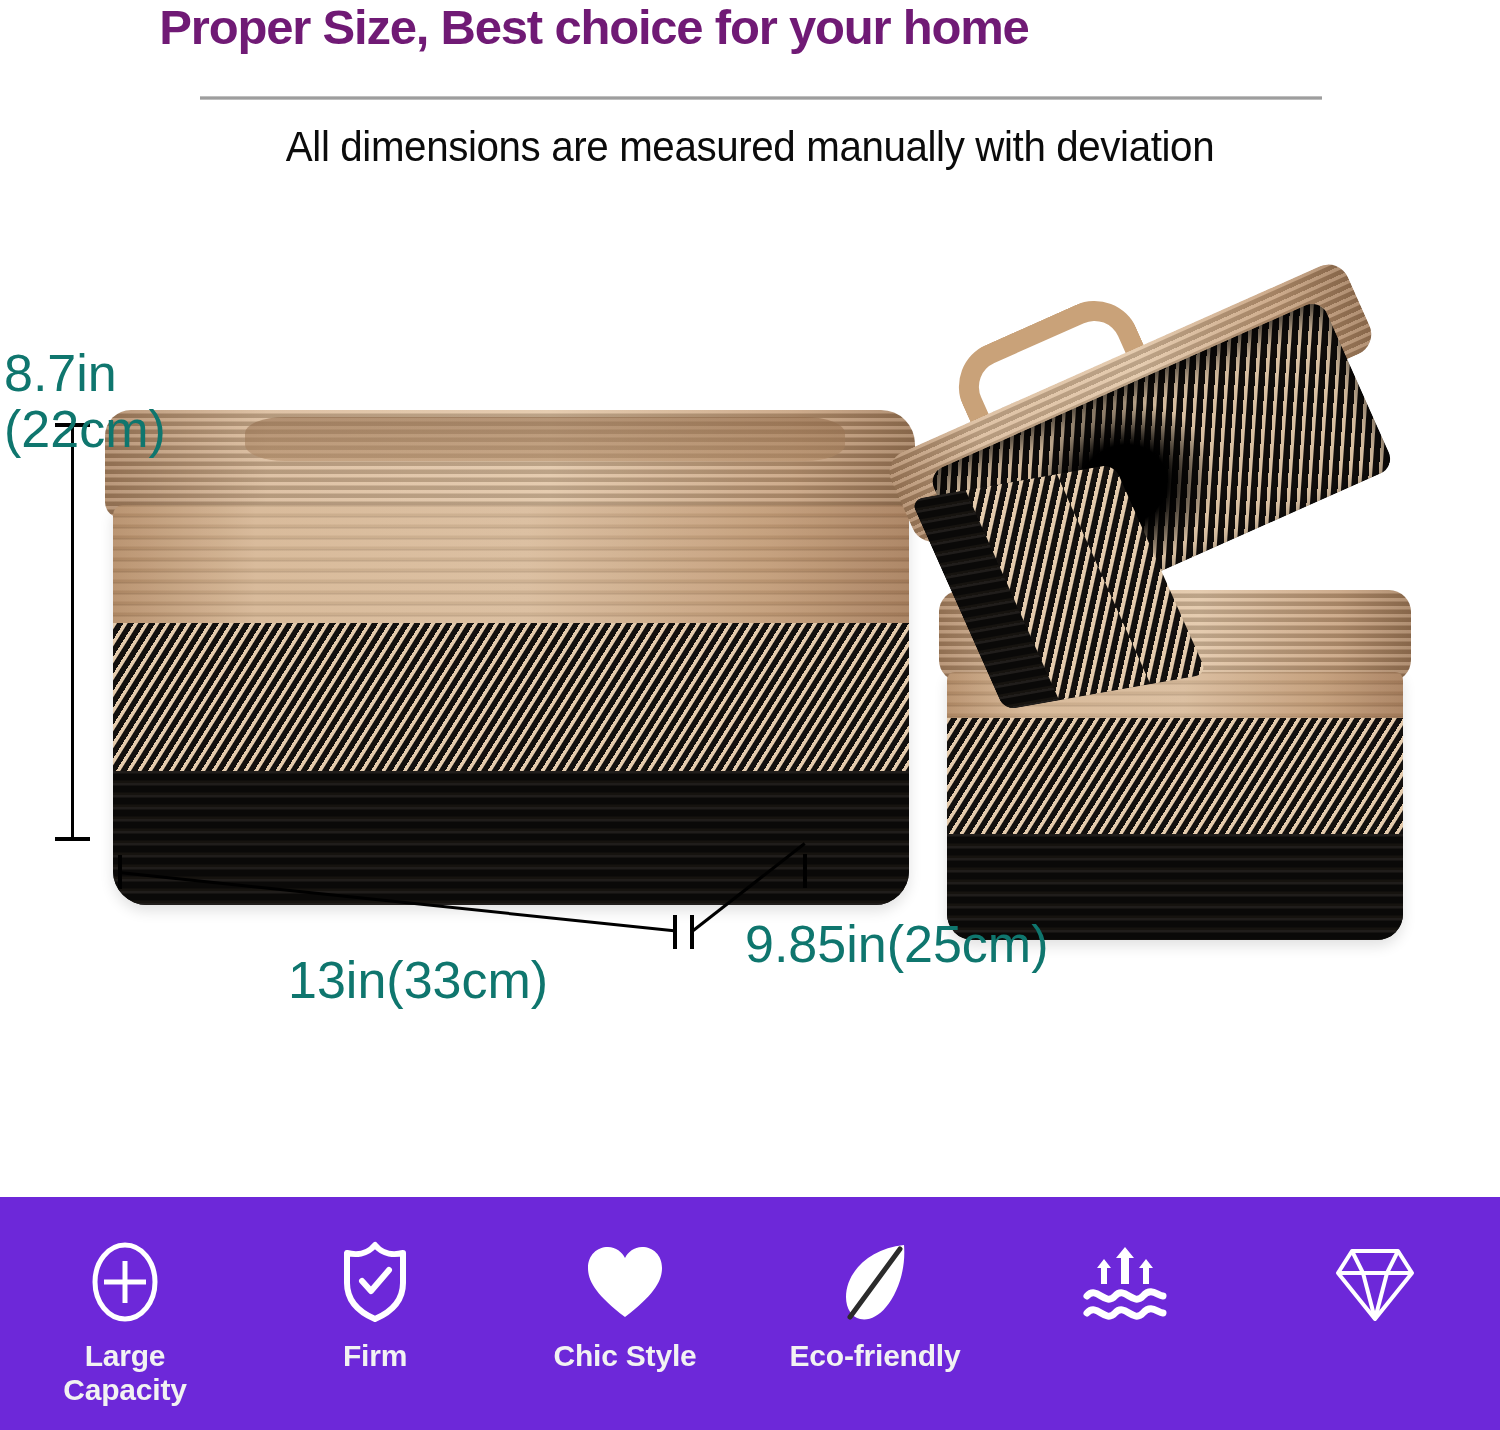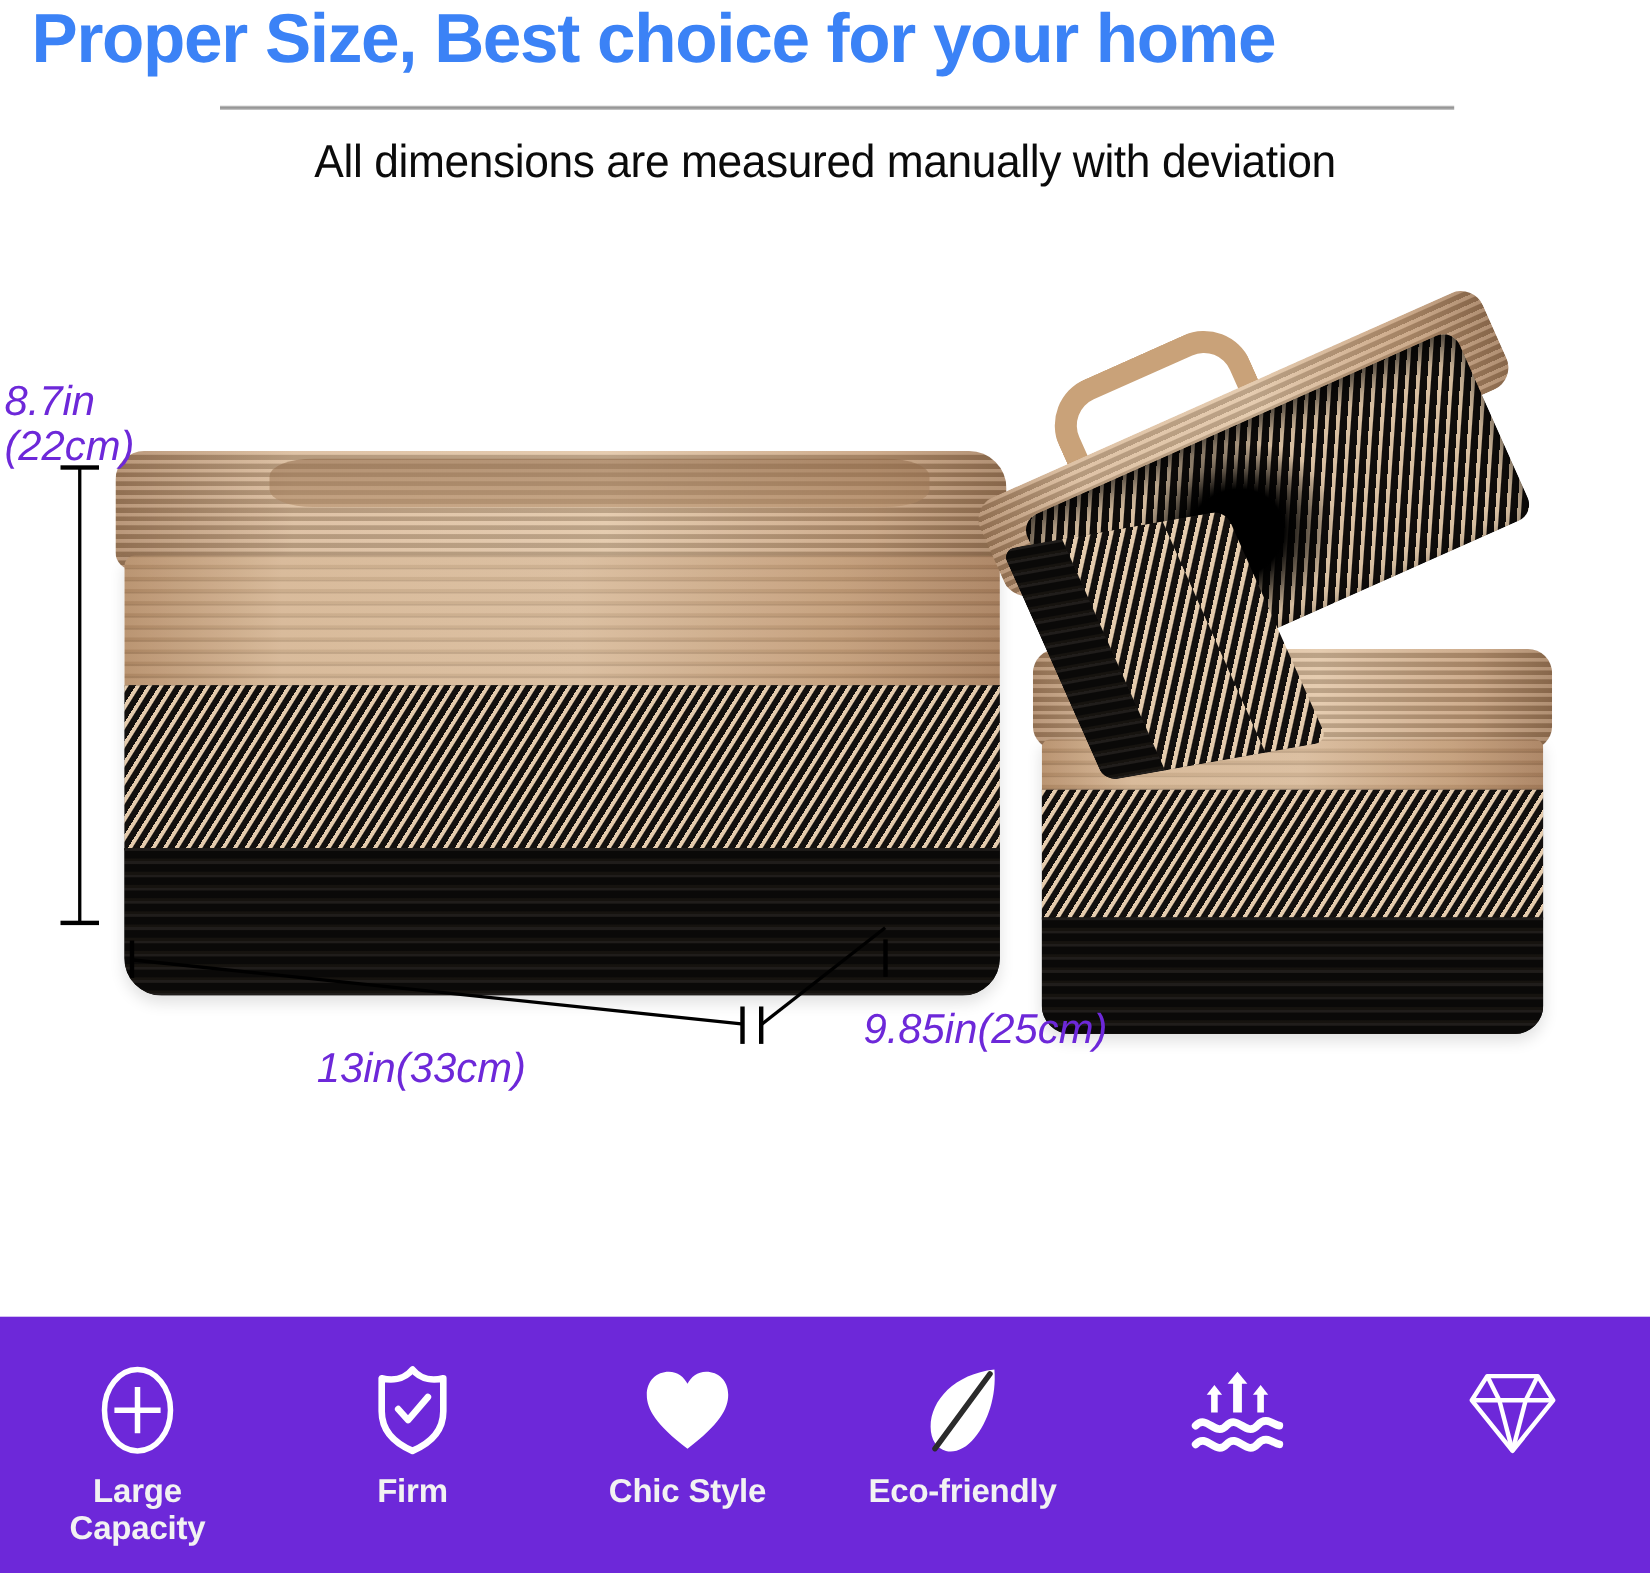--- a/index.html
+++ b/index.html
@@ -8,41 +8,41 @@
     background:#ffffff;
     font-family:"Liberation Sans", sans-serif;
     overflow:hidden;position:relative;
   }
   .stage{position:absolute;inset:0;width:1500px;height:1430px;}
 
   
   .title{
     position:absolute;left:0;top:2px;width:1188px;
     text-align:center;
-    font-size:63px;font-weight:bold;color:#3b82f6;
+    font-size:49px;font-weight:bold;color:#701a75;
     letter-spacing:-1.2px;line-height:1.05;
     white-space:nowrap;
   }
   .divider{
     position:absolute;left:200px;top:96px;width:1122px;height:4px;
     background:linear-gradient(to bottom,#cfcfcf,#8d8d8d,#cfcfcf);
   }
   .subtitle{
     position:absolute;left:0;top:123px;width:1500px;
     text-align:center;
     font-size:42px;font-weight:400;color:#0b0b0b;
     letter-spacing:-0.4px;white-space:nowrap;
     transform:scaleX(0.96);transform-origin:center top;
   }
 
   
-  .dim-text{position:absolute;color:#6d28d9;font-size:38px;line-height:1.08;white-space:nowrap;font-style:italic;}
+  .dim-text{position:absolute;color:#0f766e;font-size:52px;line-height:1.08;white-space:nowrap;}
   .dim-h{left:4px;top:345px;text-align:left;}
   .dim-w{left:288px;top:952px;}
-  .dim-d{left:745px;top:916px;margin-left:40px;}
+  .dim-d{left:745px;top:916px;}
 
   .vline{position:absolute;left:71px;top:424px;width:3px;height:416px;background:#000;}
   .vcap{position:absolute;width:35px;height:4px;background:#000;left:55px;}
   .vcap.t{top:423px;}
   .vcap.b{top:837px;}
 
   .wline{position:absolute;left:119px;top:871px;width:558px;height:3px;background:#000;
          transform-origin:left center;transform:rotate(6.0deg);}
   .wcap{position:absolute;width:4px;height:34px;background:#000;}
   .wcap.l{left:118px;top:855px;}

